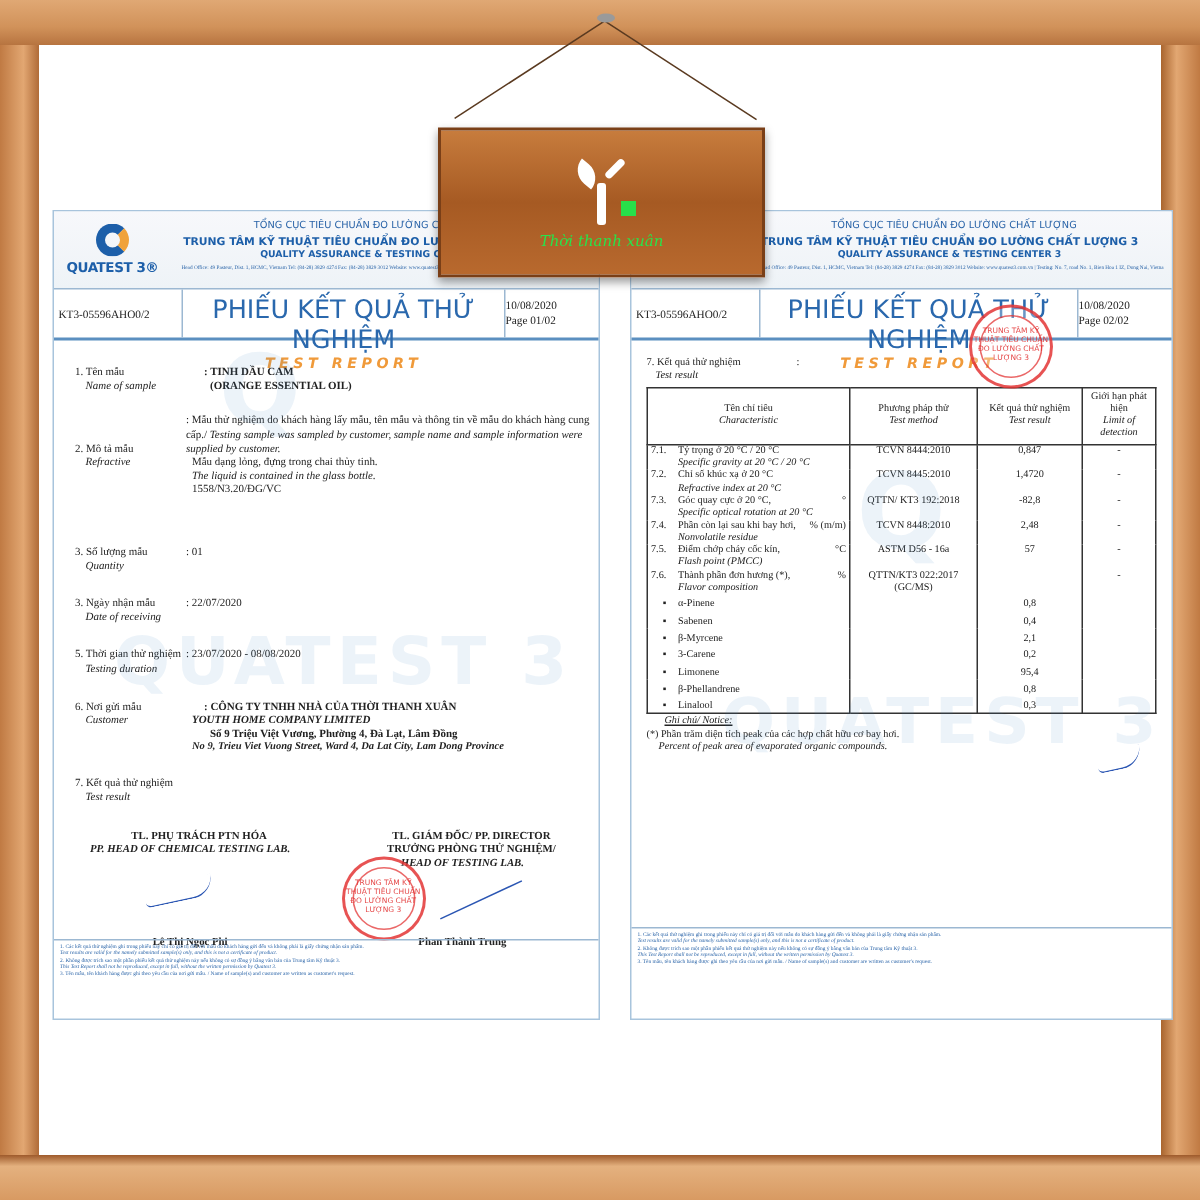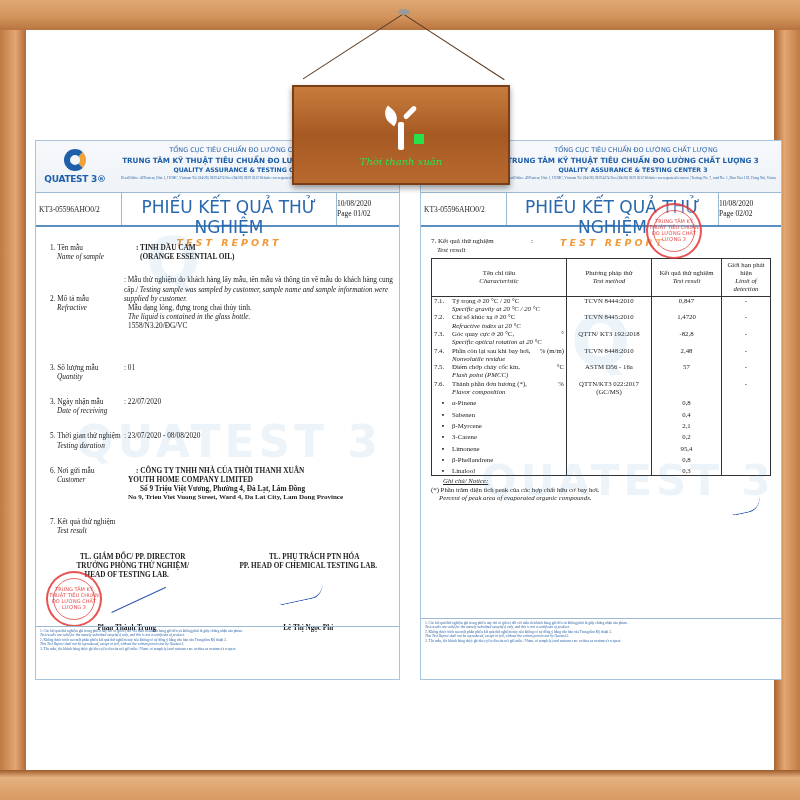--- a/index.html
+++ b/index.html
@@ -44,21 +44,21 @@
     .title-row .en { font-family: "DejaVu Sans", sans-serif; font-style: italic; font-weight: bold; font-size: 9.5px; color: #f09a3a; letter-spacing: 3px; }
     .title-row .date { width: 62px; text-align: left; font-size: 7.5px; padding-top: 6px; line-height: 10px; }
 
     .body1 { position: relative; padding: 16px 0 0 14px; font-size: 7.3px; line-height: 9.2px; }
     .field { display: flex; margin-bottom: 12px; }
     .field .lbl { width: 74px; }
     .field .lbl .en, .field .val .en { font-style: italic; }
     .field .lbl .en { padding-left: 7px; display: block; }
     .field .val { flex: 1; padding-right: 6px; }
     .b { font-weight: bold; margin-left: 12px; }
-    .bi { font-weight: bold; }
+    .bi { font-weight: bold; font-style: italic; }
     .i { font-style: italic; }
     .watermark { position: absolute; font-family: "DejaVu Sans", sans-serif; font-weight: bold; color: rgba(66,140,200,0.10); pointer-events: none; }
 
     .sigs { position: absolute; left: 0; top: 412px; width: 100%; display: flex; font-size: 7.2px; text-align: center; line-height: 9px; }
     .sigs .col { flex: 1; position: relative; height: 80px; }
     .sigs .name { position: absolute; bottom: 0; left: 0; right: 0; font-weight: bold; }
     .sig-scribble { position: absolute; width: 46px; height: 14px; border-bottom: 1px solid #2b56b3; border-radius: 0 0 40px 10px; transform: rotate(-12deg); }
     .stamp { position: absolute; width: 56px; height: 56px; border-radius: 50%; border: 2px solid rgba(225,40,40,0.8); color: rgba(225,40,40,0.85); font-size: 5px; font-family: "DejaVu Sans", sans-serif; text-align: center; padding-top: 13px; line-height: 6px; background: rgba(255,255,255,0.3); }
     .stamp::before { content: ""; position: absolute; inset: 5px; border-radius: 50%; border: 1px solid rgba(225,40,40,0.7); }
 
@@ -160,32 +160,32 @@
           <div class="bi" style="padding-left:4px;font-size:7px;">No 9, Trieu Viet Vuong Street, Ward 4, Da Lat City, Lam Dong Province</div>
         </div>
     </div>
     <div class="field">
       <div class="lbl"><span>7. Kết quả thử nghiệm</span><span class="en">Test result</span></div>
     </div>
   </div>
 
   <div class="sigs">
     <div class="col">
+      <div class="b">TL. PHỤ TRÁCH PTN HÓA</div>
+      <div class="bi">PP. HEAD OF CHEMICAL TESTING LAB.</div>
+      <div class="sig-scribble" style="left:60px;top:34px;"></div>
+      <div class="name">Lê Thị Ngọc Phi</div>
+    </div>
+    <div class="col">
       <div class="b">TL. GIÁM ĐỐC/ PP. DIRECTOR</div>
       <div class="b">TRƯỞNG PHÒNG THỬ NGHIỆM/</div>
       <div class="bi">HEAD OF TESTING LAB.</div>
       <div class="stamp" style="left:10px;top:18px;">TRUNG TÂM KỸ THUẬT TIÊU CHUẨN ĐO LƯỜNG CHẤT LƯỢNG 3</div>
       <div class="sig-scribble" style="left:70px;top:34px;width:60px;border-radius:0;transform:rotate(-25deg);"></div>
       <div class="name">Phan Thành Trung</div>
-    </div>
-    <div class="col">
-      <div class="b">TL. PHỤ TRÁCH PTN HÓA</div>
-      <div class="bi">PP. HEAD OF CHEMICAL TESTING LAB.</div>
-      <div class="sig-scribble" style="left:60px;top:34px;"></div>
-      <div class="name">Lê Thị Ngọc Phi</div>
     </div>
   </div>
 
   <div class="notes">
     <div>1. Các kết quả thử nghiệm ghi trong phiếu này chỉ có giá trị đối với mẫu do khách hàng gửi đến và không phải là giấy chứng nhận sản phẩm.</div>
     <div class="i">Test results are valid for the namely submitted sample(s) only, and this is not a certificate of product.</div>
     <div>2. Không được trích sao một phần phiếu kết quả thử nghiệm này nếu không có sự đồng ý bằng văn bản của Trung tâm Kỹ thuật 3.</div>
     <div class="i">This Test Report shall not be reproduced, except in full, without the written permission by Quatest 3.</div>
     <div>3. Tên mẫu, tên khách hàng được ghi theo yêu cầu của nơi gửi mẫu. / Name of sample(s) and customer are written as customer's request.</div>
   </div>

